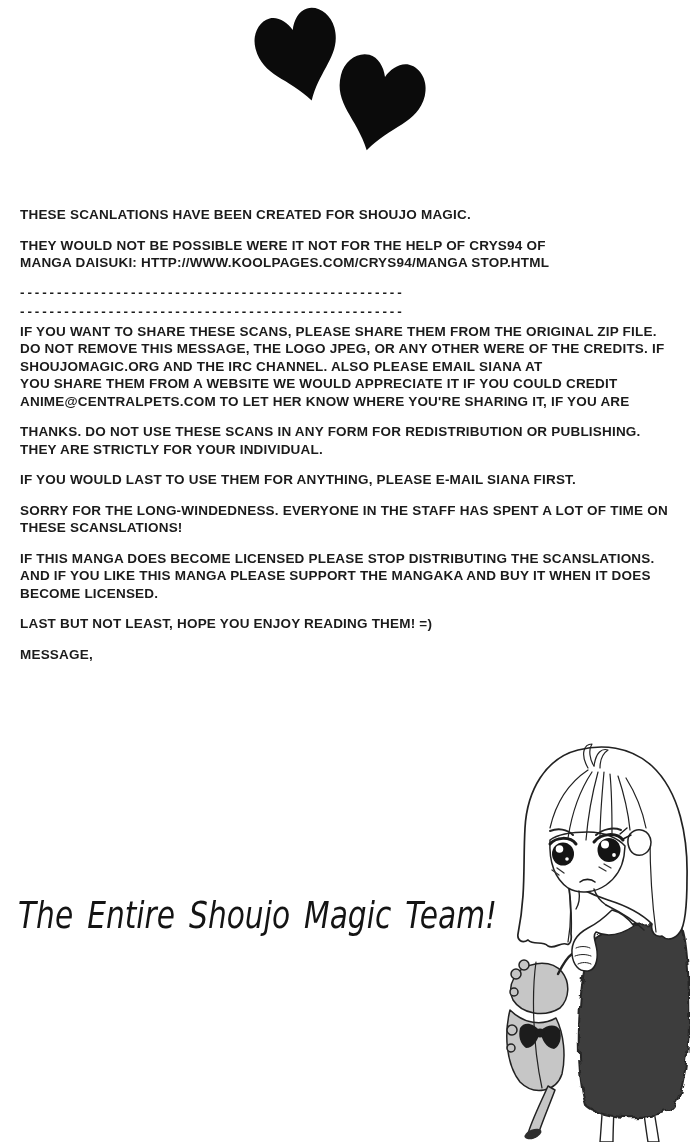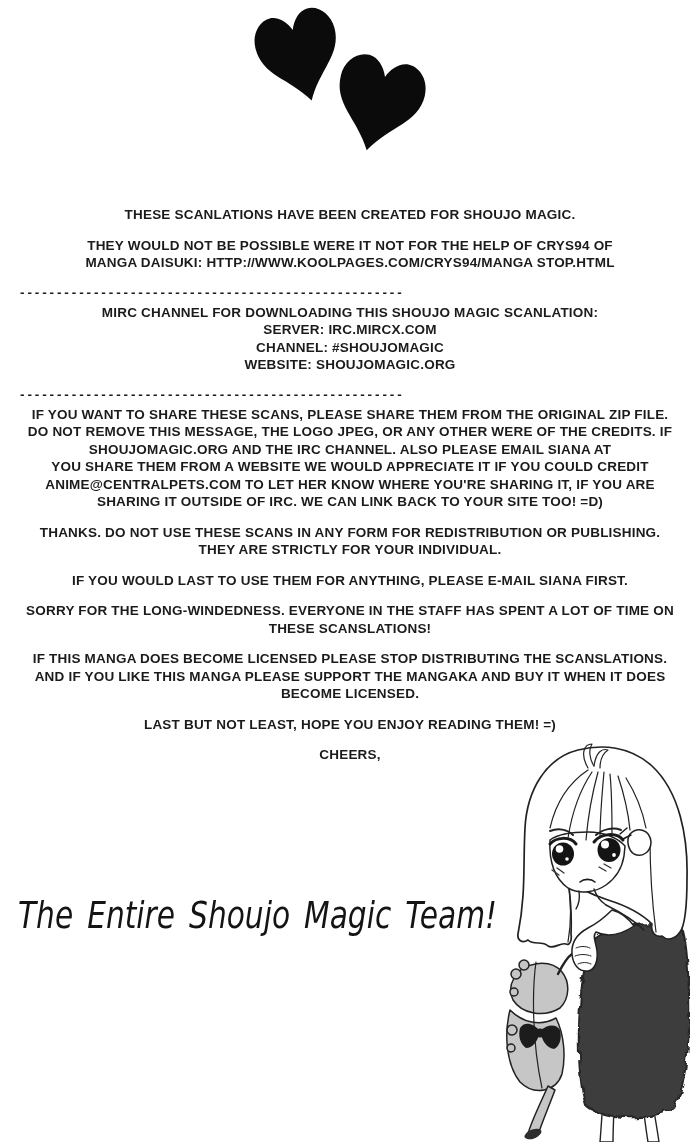--- a/index.html
+++ b/index.html
@@ -8,21 +8,21 @@
     background:#ffffff; overflow:hidden;
     font-family:"Liberation Sans", sans-serif;
   }
   .hearts { position:absolute; left:243px; top:5px; }
   .girl   { position:absolute; left:500px; top:742px; }
   .credits {
     position:absolute; left:20px; top:206px; width:660px;
     color:#1b1b1b; font-weight:bold; font-size:13.5px;
     line-height:17.5px; letter-spacing:0.2px;
   }
-  .para { margin:0 0 13px 0;text-align:center; }
+  .para { margin:0 0 13px 0; }
   .ln { white-space:nowrap; }
   .divider {
     margin:2px 0 4px 0; white-space:nowrap; overflow:hidden;
     letter-spacing:2.9px; line-height:15px; font-weight:bold; color:#1b1b1b;
   }
   .signature {
     position:absolute; left:18px; top:893px;
     font-family:"DejaVu Sans", sans-serif; font-style:italic;
     font-size:38px; color:#141414; white-space:nowrap;
     word-spacing:6px; transform:scaleX(0.78); transform-origin:left top;
@@ -47,36 +47,29 @@
       <div class="ln">THESE SCANLATIONS HAVE BEEN CREATED FOR SHOUJO MAGIC.</div>
     </div>
 
     <div class="para">
       <div class="ln">THEY WOULD NOT BE POSSIBLE WERE IT NOT FOR THE HELP OF CRYS94 OF</div>
       <div class="ln">MANGA DAISUKI: HTTP://WWW.KOOLPAGES.COM/CRYS94/MANGA STOP.HTML</div>
     </div>
 
     <div class="divider">----------------------------------------------------</div>
 
-    <div class="para">
-      <div class="ln">MIRC CHANNEL FOR DOWNLOADING THIS SHOUJO MAGIC SCANLATION:</div>
-      <div class="ln">SERVER: IRC.MIRCX.COM</div>
-      <div class="ln">CHANNEL: #SHOUJOMAGIC</div>
-      <div class="ln">WEBSITE: SHOUJOMAGIC.ORG</div>
-    </div>
 
     <div class="divider">----------------------------------------------------</div>
 
     <div class="para" style="">
       <div class="ln">IF YOU WANT TO SHARE THESE SCANS, PLEASE SHARE THEM FROM THE ORIGINAL ZIP FILE.</div>
       <div class="ln">DO NOT REMOVE THIS MESSAGE, THE LOGO JPEG, OR ANY OTHER WERE OF THE CREDITS. IF</div>
       <div class="ln">SHOUJOMAGIC.ORG AND THE IRC CHANNEL. ALSO PLEASE EMAIL SIANA AT</div>
       <div class="ln">YOU SHARE THEM FROM A WEBSITE WE WOULD APPRECIATE IT IF YOU COULD CREDIT</div>
       <div class="ln">ANIME@CENTRALPETS.COM TO LET HER KNOW WHERE YOU'RE SHARING IT, IF YOU ARE</div>
-      <div class="ln">SHARING IT OUTSIDE OF IRC. WE CAN LINK BACK TO YOUR SITE TOO! =D)</div>
     </div>
 
 
     <div class="para">
       <div class="ln">THANKS. DO NOT USE THESE SCANS IN ANY FORM FOR REDISTRIBUTION OR PUBLISHING.</div>
       <div class="ln">THEY ARE STRICTLY FOR YOUR INDIVIDUAL.</div>
     </div>
 
     <div class="para">
       <div class="ln">IF YOU WOULD LAST TO USE THEM FOR ANYTHING, PLEASE E-MAIL SIANA FIRST.</div>
@@ -91,21 +84,21 @@
       <div class="ln">IF THIS MANGA DOES BECOME LICENSED PLEASE STOP DISTRIBUTING THE SCANSLATIONS.</div>
       <div class="ln">AND IF YOU LIKE THIS MANGA PLEASE SUPPORT THE MANGAKA AND BUY IT WHEN IT DOES</div>
       <div class="ln">BECOME LICENSED.</div>
     </div>
 
     <div class="para">
       <div class="ln">LAST BUT NOT LEAST, HOPE YOU ENJOY READING THEM! =)</div>
     </div>
 
     <div class="para">
-      <div class="ln">CHEERS,</div>
+      <div class="ln">MESSAGE,</div>
     </div>
   </main>
 
   <div class="signature">The Entire Shoujo Magic Team!</div>
 
   <svg class="girl" width="190" height="400" viewBox="0 0 190 400">
     <defs>
       <filter id="rough" x="-10%" y="-10%" width="120%" height="120%">
         <feTurbulence type="fractalNoise" baseFrequency="0.09" numOctaves="3" result="n"></feTurbulence>
         <feDisplacementMap in="SourceGraphic" in2="n" scale="7"></feDisplacementMap>

